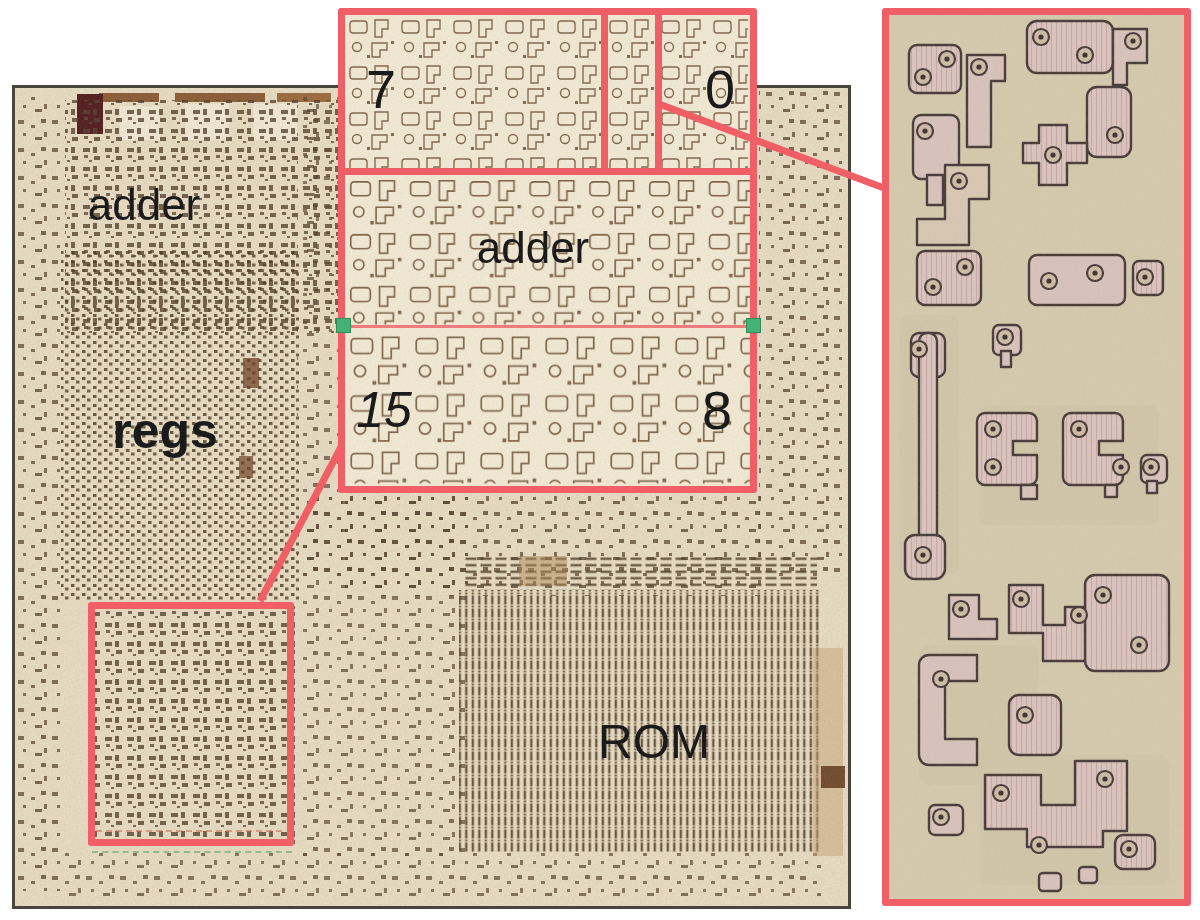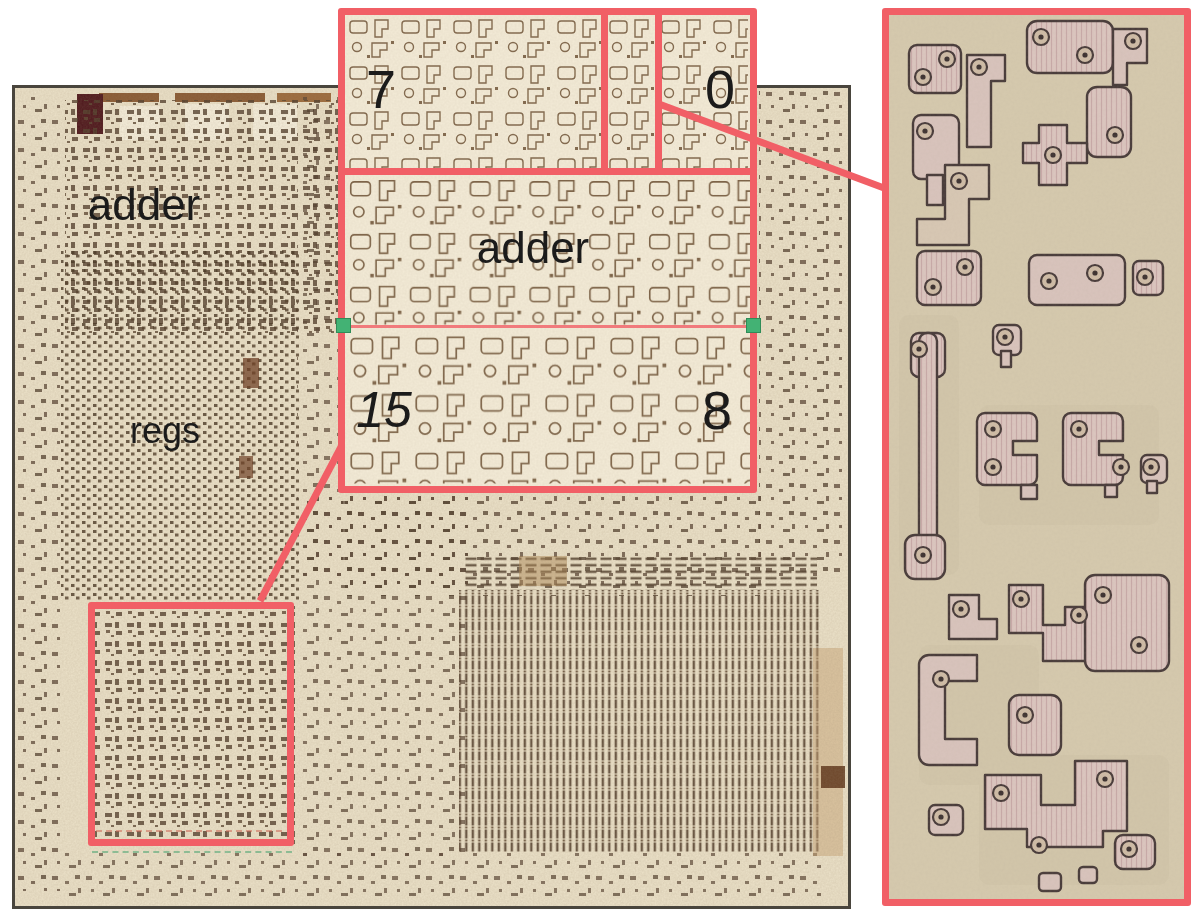--- a/index.html
+++ b/index.html
@@ -248,20 +248,21 @@
 
   <svg class="overlay" viewBox="0 0 1200 920">
     <line x1="659" y1="104" x2="884" y2="188" stroke="#f15f66" stroke-width="7"></line>
     <line x1="341" y1="447" x2="260" y2="601" stroke="#f15f66" stroke-width="7"></line>
   </svg>
 
   <div class="gmark" style="left:337px;top:319px;"></div>
   <div class="gmark" style="left:747px;top:319px;"></div>
 
   <div class="lbl" style="left:144px;top:205px;font-size:44px;">adder</div>
-  <div class="lbl" style="left:165px;top:431px;font-size:36px;">regs</div>
+  <div class="lbl" style="left:165px;top:431px;font-size:50px;font-weight:bold;">regs</div>
+  <div class="lbl" style="left:654px;top:742px;font-size:48px;">ROM</div>
   <div class="lbl" style="left:381px;top:89px;font-size:54px;">7</div>
   <div class="lbl" style="left:720px;top:89px;font-size:54px;">0</div>
   <div class="lbl" style="left:533px;top:248px;font-size:44px;">adder</div>
   <div class="lbl" style="left:384px;top:410px;font-size:50px;font-style:italic;">15</div>
   <div class="lbl" style="left:717px;top:410px;font-size:54px;">8</div>
 
 </div>
 
 </body></html>

